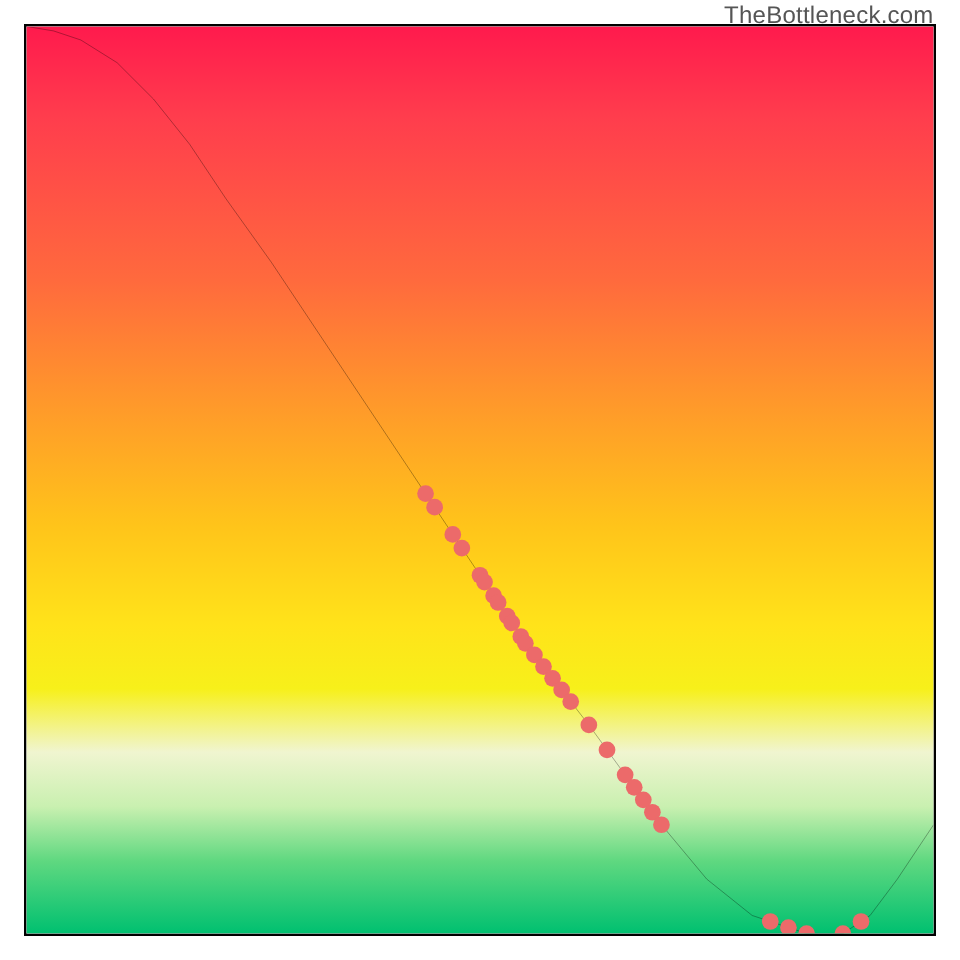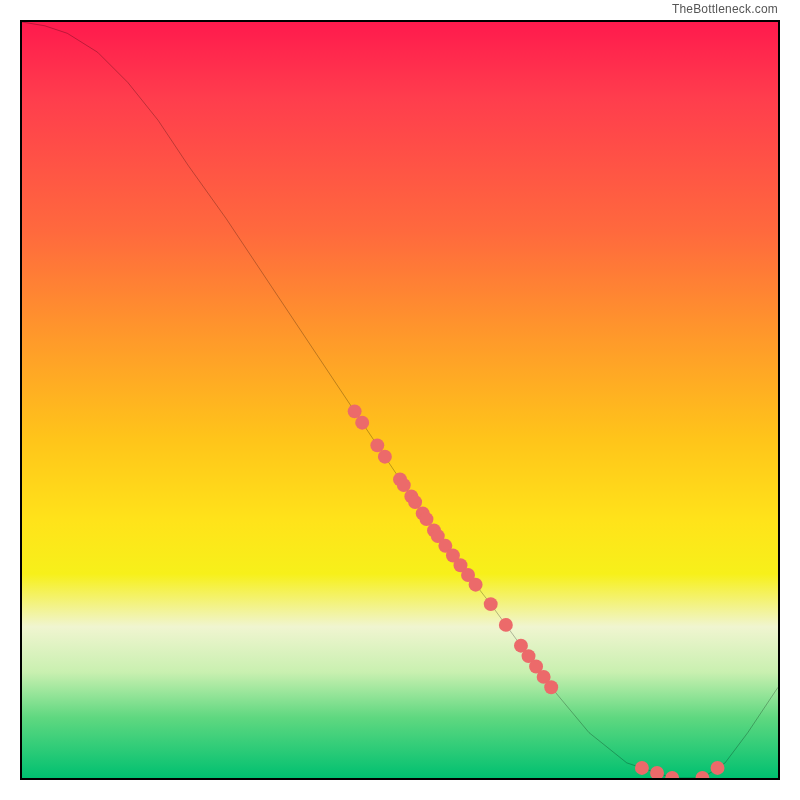--- a/index.html
+++ b/index.html
@@ -48,21 +48,21 @@
   svg.overlay {
     position: absolute;
     inset: 0;
     width: 100%;
     height: 100%;
   }
   .watermark {
     position: absolute;
     top: 2px;
     right: 22px;
-    font-size: 12px;
+    font-size: 20px;
     color: #555;
     font-weight: 500;
     letter-spacing: 0.2px;
     user-select: none;
   }
 </style>
 </head>
 <body>
 
 <div class="stage">

